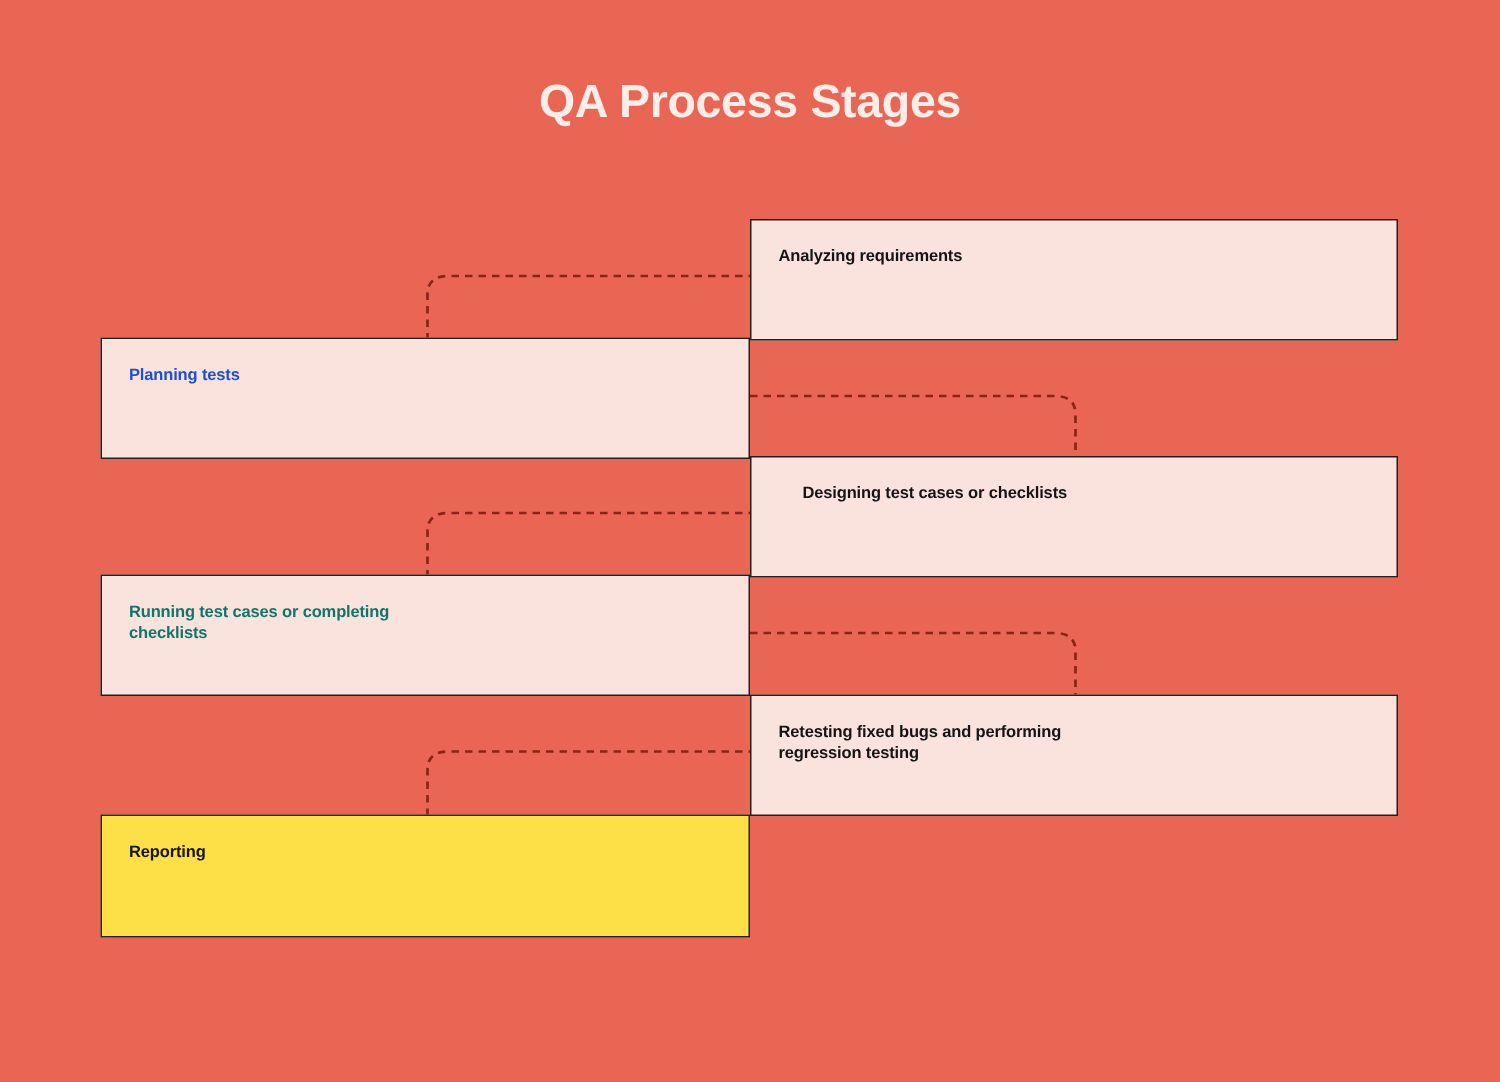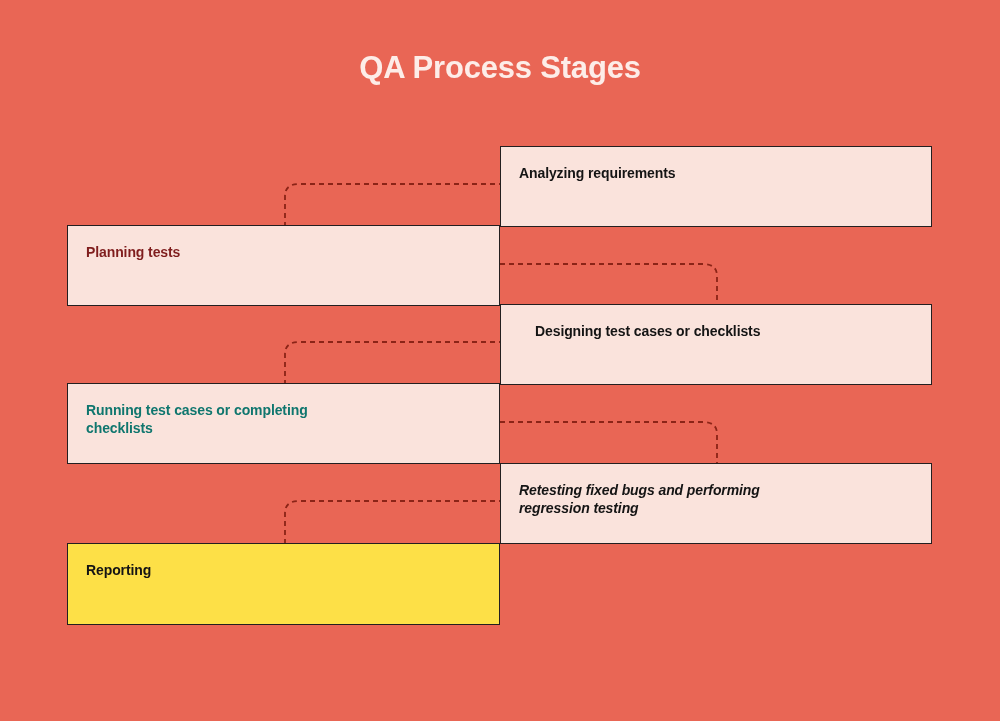--- a/index.html
+++ b/index.html
@@ -32,21 +32,21 @@
   }
   .stage-box {
     position: absolute;
     background: #FAE3DC;
     border: 1.6px solid #231F20;
     box-sizing: border-box;
     display: flex;
     align-items: flex-start;
   }
   .stage-label {
-    font-size: 14px;
+    font-size: 11px;
     font-weight: bold;
     color: #141414;
     line-height: 1.26;
     letter-spacing: -0.1px;
     padding: 18px 0 0 18px;
     white-space: pre-line;
   }
   #connectors {
     position: absolute;
     left: 0;
@@ -69,31 +69,31 @@
       <path d="M 285 385 L 285 354 Q 285 342 299 342 L 500 342" fill="none" stroke="#8B2417" stroke-width="1.8" stroke-dasharray="5 4" stroke-linecap="butt"></path>
       <path d="M 500 422 L 703 422 Q 717 422 717 434 L 717 464" fill="none" stroke="#8B2417" stroke-width="1.8" stroke-dasharray="5 4" stroke-linecap="butt"></path>
       <path d="M 285 544 L 285 513 Q 285 501 299 501 L 500 501" fill="none" stroke="#8B2417" stroke-width="1.8" stroke-dasharray="5 4" stroke-linecap="butt"></path>
     </svg>
 
   <div id="boxes">
       <div class="stage-box" style="left: 500px; top: 146px; width: 432px; height: 81px; background: rgb(250, 227, 220); border-color: rgb(35, 31, 32);">
         <div class="stage-label" style="color: rgb(20, 20, 20);">Analyzing requirements</div>
       </div>
       <div class="stage-box" style="left: 67px; top: 225px; width: 433px; height: 81px; background: rgb(250, 227, 220); border-color: rgb(35, 31, 32);">
-        <div class="stage-label" style="color: #7f1d1d;">Planning tests</div>
+        <div class="stage-label" style="color: #1d4ed8;">Planning tests</div>
       </div>
       <div class="stage-box" style="left: 500px; top: 304px; width: 432px; height: 81px; background: rgb(250, 227, 220); border-color: rgb(35, 31, 32); padding-left: 16px;">
         <div class="stage-label" style="color: rgb(20, 20, 20);">Designing test cases or checklists</div>
       </div>
       <div class="stage-box" style="left: 67px; top: 383px; width: 433px; height: 81px; background: rgb(250, 227, 220); border-color: rgb(35, 31, 32);">
         <div class="stage-label" style="color: #0f766e;">Running test cases or completing
 checklists</div>
       </div>
       <div class="stage-box" style="left: 500px; top: 463px; width: 432px; height: 81px; background: rgb(250, 227, 220); border-color: rgb(35, 31, 32);">
-        <div class="stage-label" style="color: rgb(20, 20, 20); font-style: italic;">Retesting fixed bugs and performing
+        <div class="stage-label" style="color: rgb(20, 20, 20);">Retesting fixed bugs and performing
 regression testing</div>
       </div>
       <div class="stage-box" style="left: 67px; top: 543px; width: 433px; height: 82px; background: #fde047; border-color: rgb(35, 31, 32);">
         <div class="stage-label" style="color: rgb(20, 20, 20);">Reporting</div>
       </div>
     </div>
 
 </div>
 
 </body></html>

